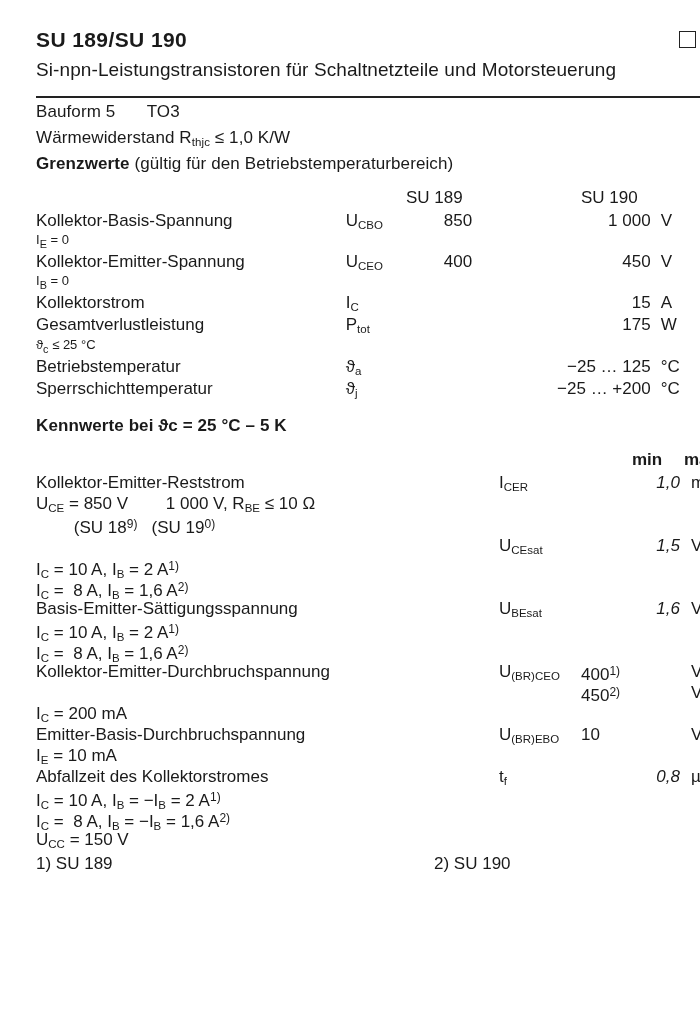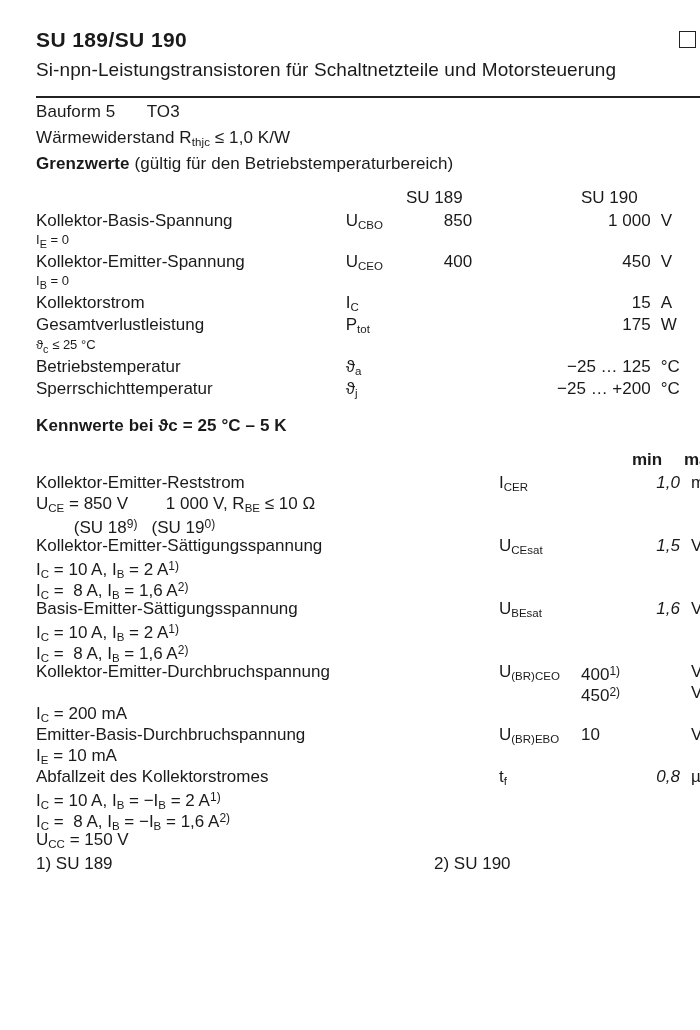--- a/index.html
+++ b/index.html
@@ -243,21 +243,20 @@
           <span class="kw-max">1,0</span>
           <span class="kw-unit">mA</span>
         </div>
         <div class="kw-row">
           <span class="kw-name">U<span class="sub">CE</span> = 850 V&nbsp;&nbsp;&nbsp;&nbsp;&nbsp;&nbsp;&nbsp;&nbsp;1 000 V, R<span class="sub">BE</span> ≤ 10 Ω</span>
         </div>
         <div class="kw-row">
           <span class="kw-name">&nbsp;&nbsp;&nbsp;&nbsp;&nbsp;&nbsp;&nbsp;&nbsp;(SU 18<span class="sup2">9)</span>&nbsp;&nbsp;&nbsp;(SU 19<span class="sup2">0)</span></span>
         </div>
         <div class="kw-row">
-          <span class="kw-name">Kollektor-Emitter-Sättigungsspannung</span>
           <span class="kw-sym">U<span class="sub">CEsat</span></span>
           <span class="kw-min"></span>
           <span class="kw-max">1,5</span>
           <span class="kw-unit">V</span>
         </div>
         <div class="kw-row">
           <span class="kw-name">I<span class="sub">C</span> = 10 A, I<span class="sub">B</span> = 2 A<span class="sup2">1)</span></span>
         </div>
         <div class="kw-row">
           <span class="kw-name">I<span class="sub">C</span> =&nbsp;&nbsp;8 A, I<span class="sub">B</span> = 1,6 A<span class="sup2">2)</span></span>

